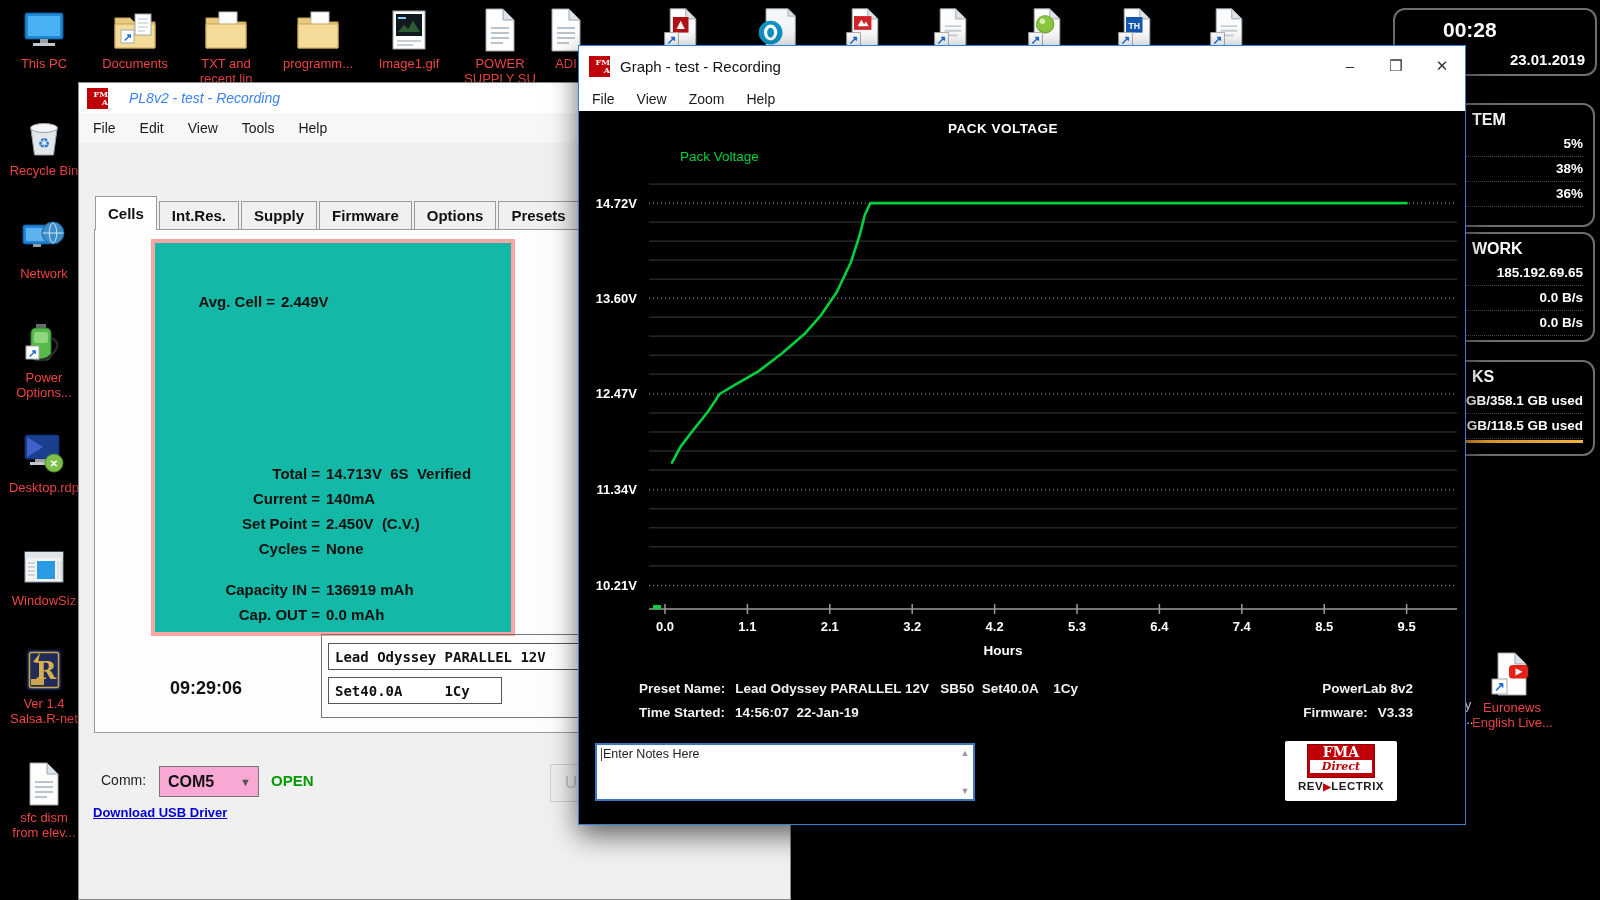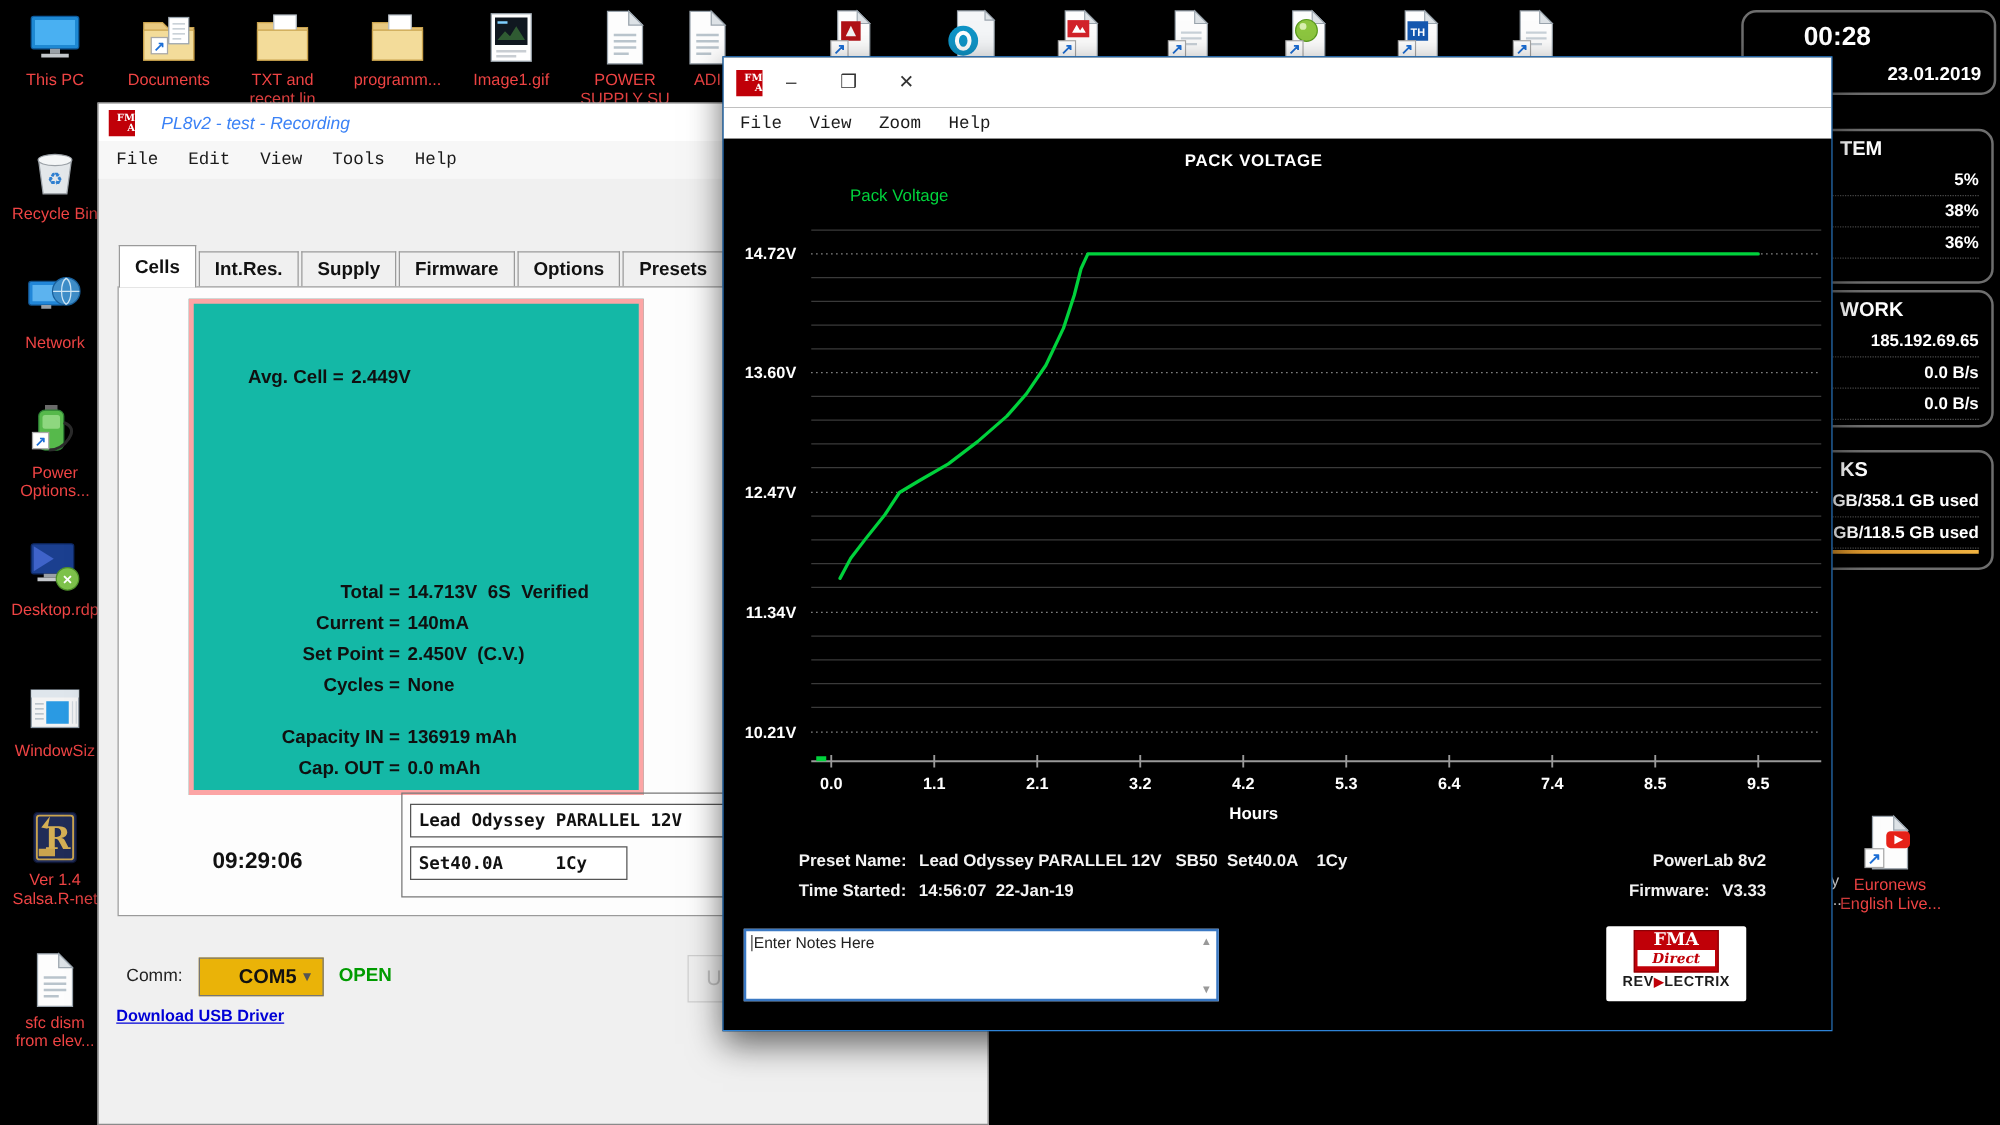--- a/index.html
+++ b/index.html
@@ -23,21 +23,21 @@
   .panel .ptitle{font-size:16px;font-weight:bold;padding-left:48px;margin-bottom:3px;}
   .panel .prow{font-size:13.5px;font-weight:bold;text-align:right;line-height:24px;
                border-bottom:1px dotted #4c4c4c;}
   .panel .pbar{height:3px;background:linear-gradient(90deg,#c87f1e,#f0b341);margin-top:1px;}
   
   .win{position:absolute;box-sizing:border-box;}
   .titlebar{background:#fff;display:flex;align-items:center;}
   .appico{width:21px;height:21px;background:#c00008;color:#fff;font-family:"DejaVu Serif",serif;
           font-size:8px;font-weight:bold;line-height:8px;text-align:right;display:flex;
           flex-direction:column;justify-content:center;flex:0 0 auto;}
-  .menubar{background:#fff;display:flex;align-items:center;font-family:Liberation Mono, monospace;}
+  .menubar{background:#fff;display:flex;align-items:center;}
   .menu-item{font-size:14px;color:#1a1a1a;padding:0 12px;}
   
   #pl8{left:78px;top:82px;width:713px;height:818px;background:#f0f0f0;
        border:1px solid #8a8a8a;box-shadow:0 6px 18px rgba(0,0,0,.5);z-index:3;}
   #pl8 .titlebar{height:30px;padding-left:8px;}
   #pl8 .title{font-size:14px;color:#3b82f6;margin-left:21px;font-style:italic;}
   #pl8 .menubar{height:30px;background:#f7f7f7;padding-left:2px;}
   #pl8-tabs{position:absolute;left:16px;top:115px;display:flex;align-items:flex-end;height:32px;}
   .tab{background:#f0f0f0;border:1px solid #9a9a9a;border-bottom:none;font-size:15px;font-weight:600;
        color:#111;padding:5px 12px 6px 12px;margin-right:2px;}
@@ -56,22 +56,22 @@
   #elapsed{position:absolute;left:75px;top:448px;font-size:18px;font-weight:bold;color:#111;}
   #preset-group{position:absolute;left:226px;top:404px;width:300px;height:82px;border:1px solid #777;}
   .pbox{position:absolute;left:6px;background:#fff;border:1px solid #555;height:27px;
         font-family:"DejaVu Sans Mono",monospace;font-size:14px;font-weight:bold;color:#111;
         line-height:27px;padding-left:6px;box-sizing:border-box;}
   #preset-box1{top:8px;width:284px;white-space:nowrap;overflow:hidden;}
   #preset-box2{top:42px;width:174px;display:flex;}
   #preset-box2 .cy{margin-left:42px;}
   #comm-row{position:absolute;left:0px;top:683px;width:100%;height:32px;}
   #comm-label{position:absolute;left:22px;top:6px;font-size:14px;color:#222;}
-  #comm-select{position:absolute;left:80px;top:0;width:100px;height:31px;background:#eab308;
-               border:1px solid #767676;box-sizing:border-box;display:flex;align-items:center;padding-left:23px;}
+  #comm-select{position:absolute;left:80px;top:0;width:100px;height:31px;background:#f9a8d4;
+               border:1px solid #767676;box-sizing:border-box;display:flex;align-items:center;}
   #comm-select .port{font-size:16px;font-weight:bold;color:#111;padding-left:8px;flex:1;}
   #comm-select .chev{font-size:11px;color:#555;padding-right:7px;}
   #comm-status{position:absolute;left:192px;top:6px;font-size:15px;font-weight:bold;color:#009b00;}
   #usb-link{position:absolute;left:14px;top:722px;font-size:13px;font-weight:bold;color:#0000d6;
             text-decoration:underline;}
   #update-btn{position:absolute;left:471px;top:681px;width:118px;height:38px;background:#efefef;
               border:1px solid #cfcfcf;font-size:17px;color:#c2c2c2;text-align:left;
               padding-left:14px;line-height:36px;box-sizing:border-box;}
   
   #gwin{left:578px;top:45px;width:888px;height:780px;background:#000;border:1px solid #2e83d6;
@@ -504,20 +504,21 @@
     <a id="usb-link">Download USB Driver</a>
     <div id="update-btn">Up</div>
   </div>
 
   <div class="win" id="gwin">
     <div class="titlebar">
       <div class="appico">
           <span>FM</span>
           <span>A</span>
         </div>
+      <div class="title">Graph - test - Recording</div>
       <div class="wbtn">–</div>
       <div class="wbtn">❒</div>
       <div class="wbtn">✕</div>
     </div>
     <div class="menubar" id="graph-menubar">
         <span class="menu-item">File</span>
         <span class="menu-item">View</span>
         <span class="menu-item">Zoom</span>
         <span class="menu-item">Help</span>
       </div>

